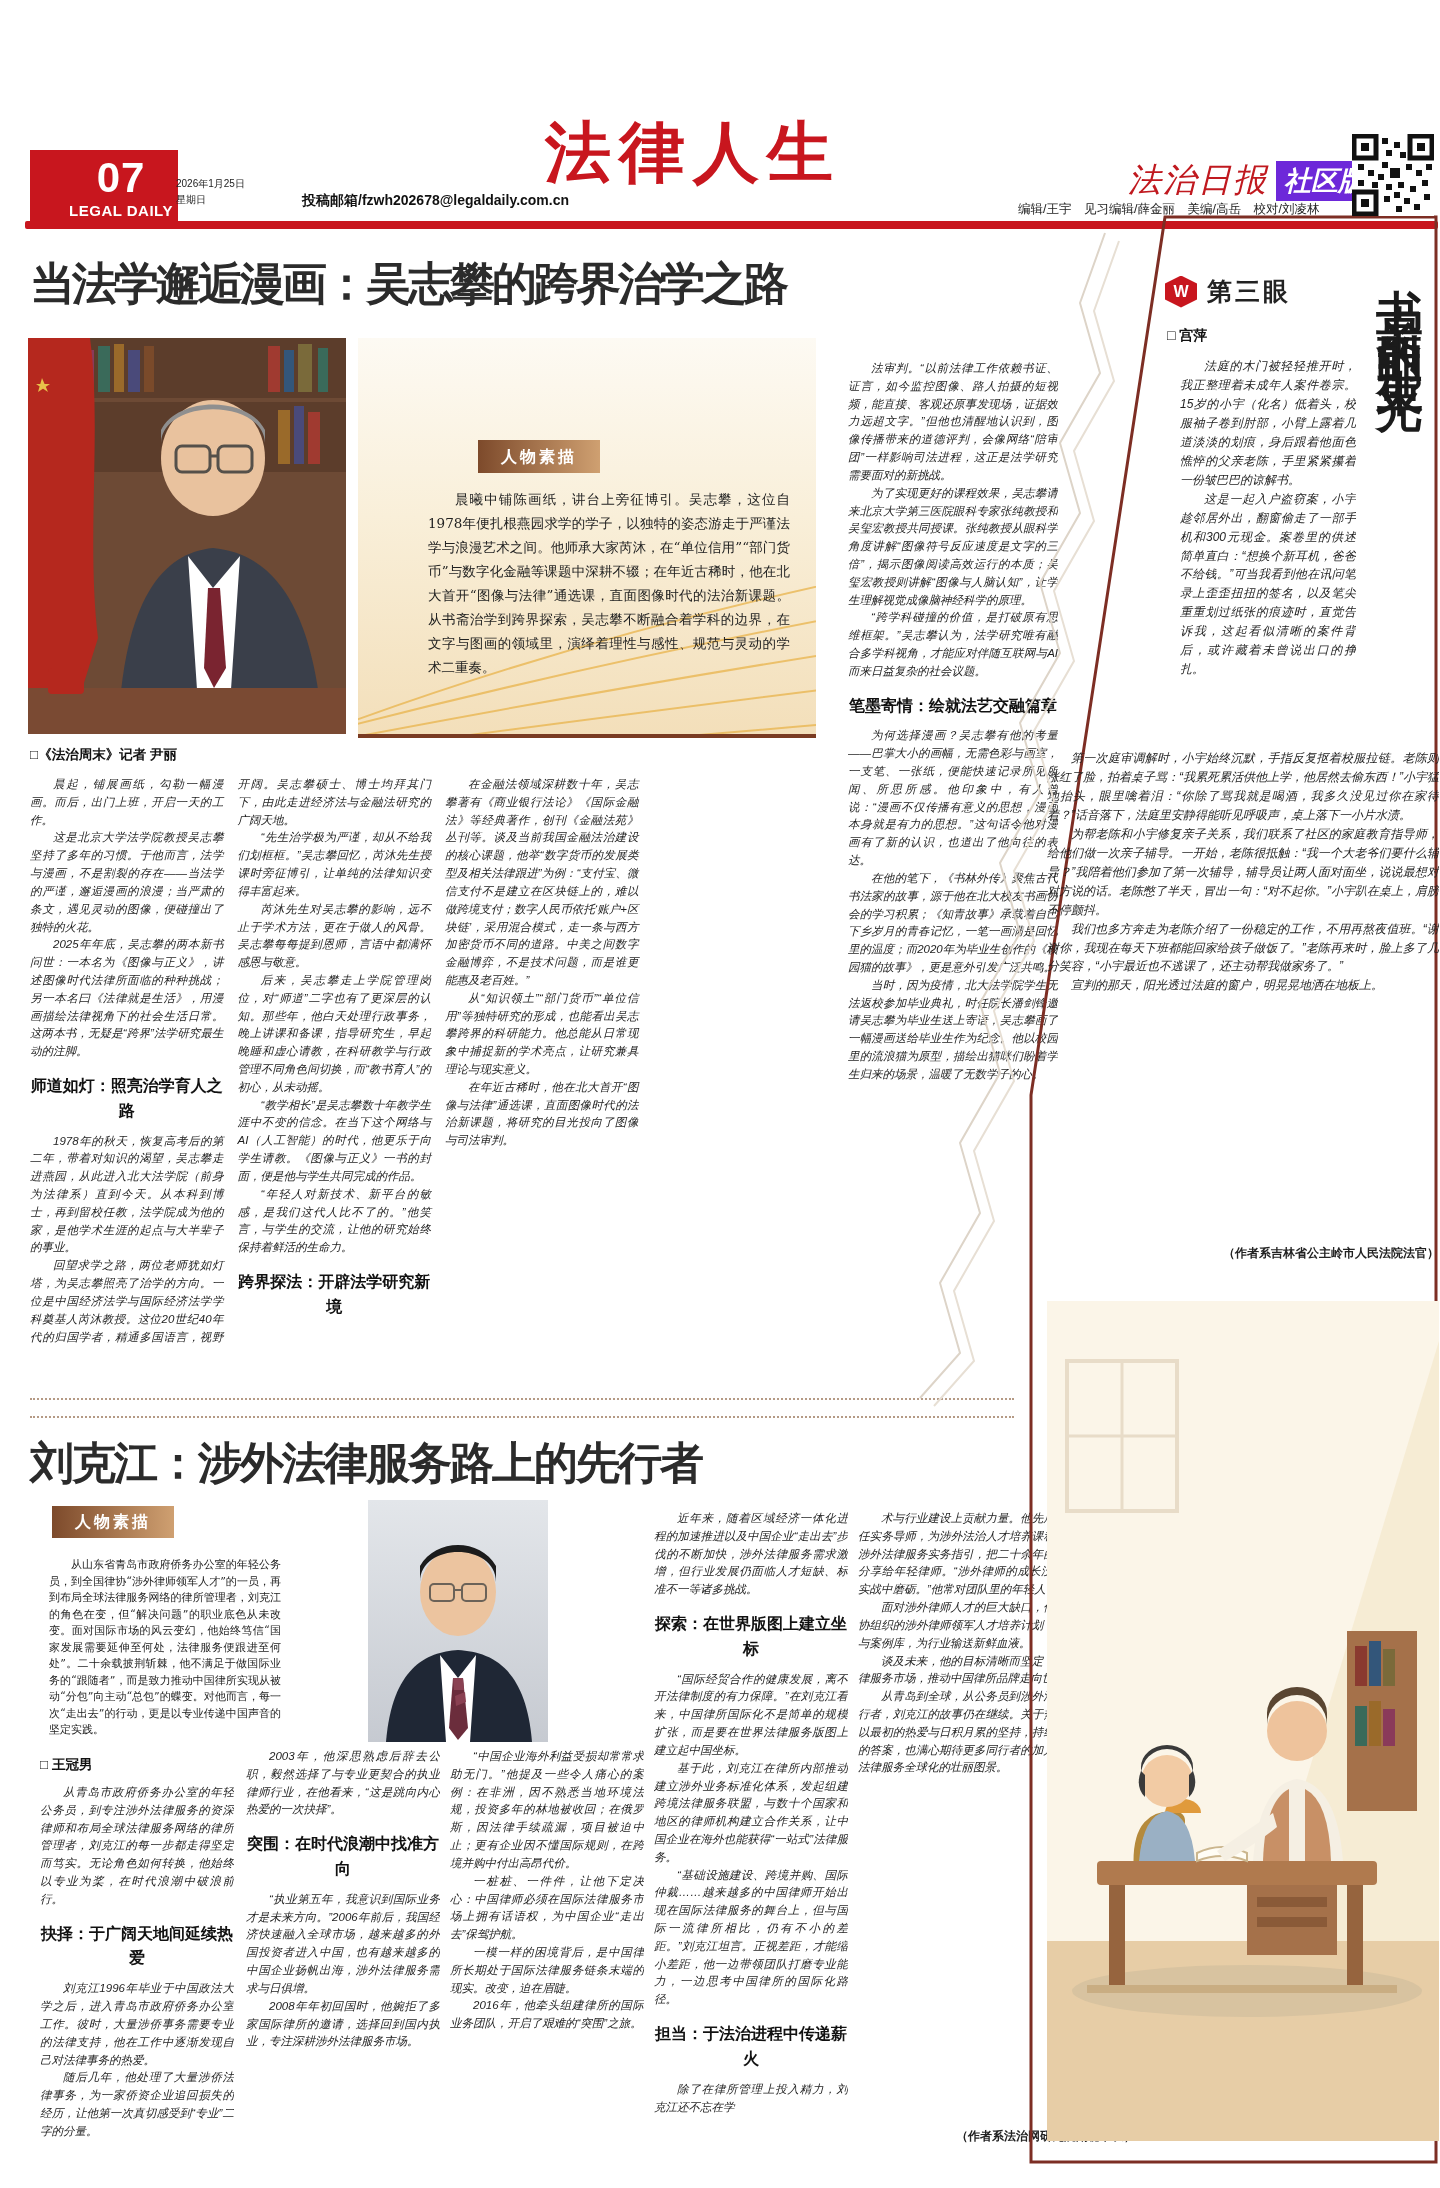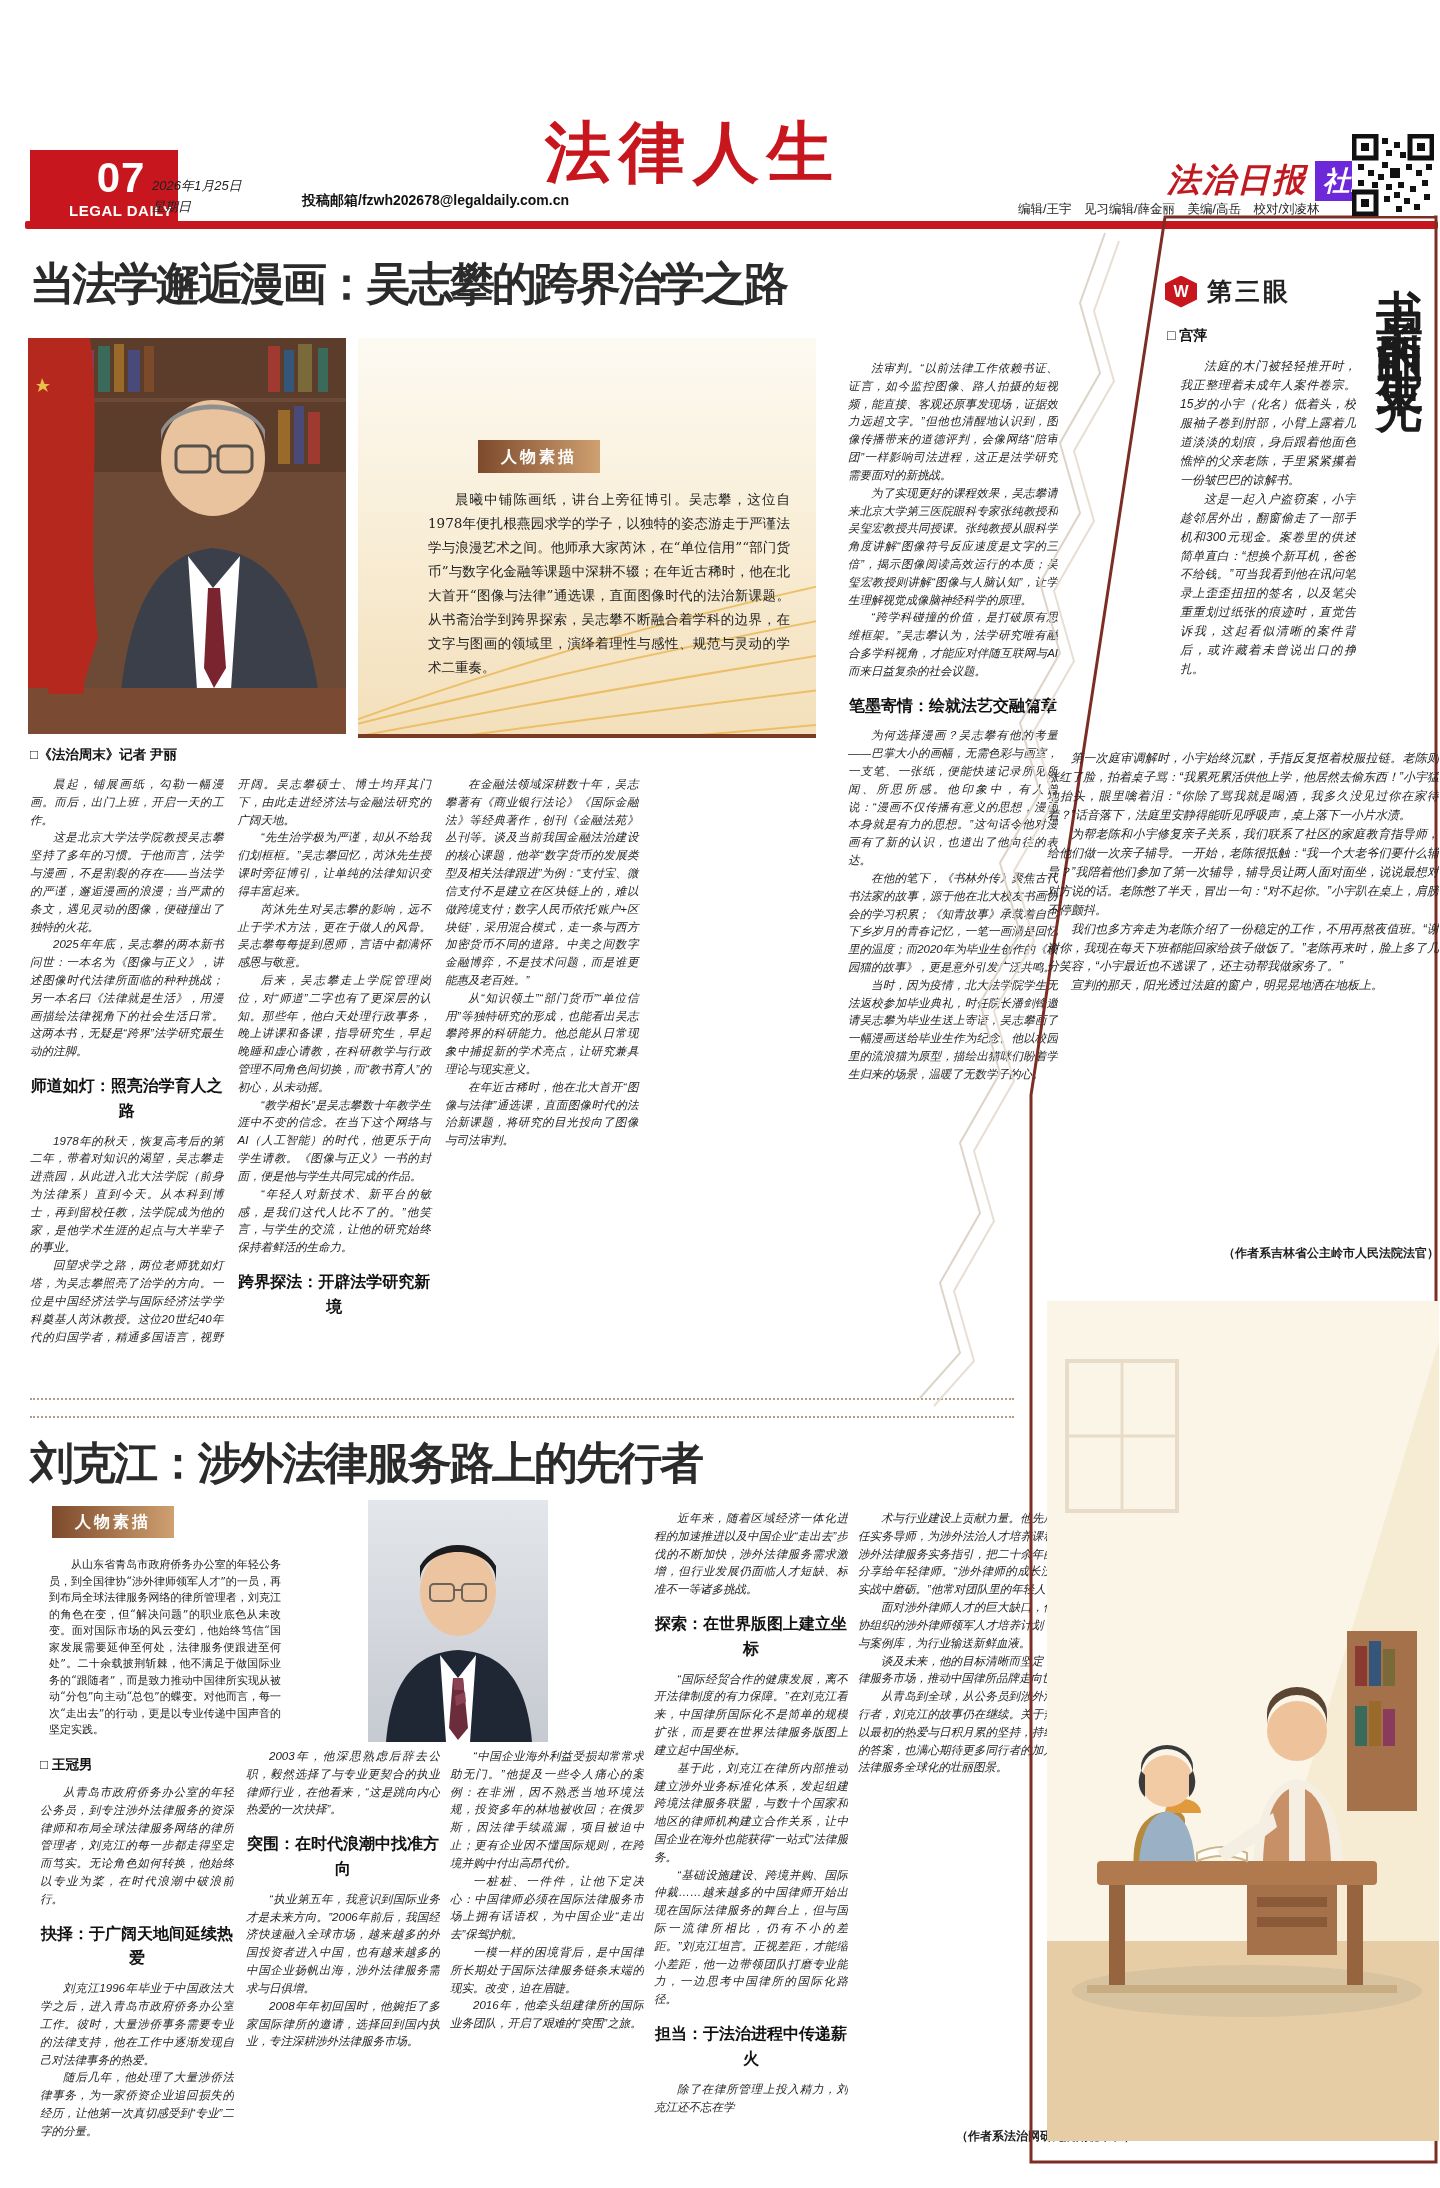--- a/index.html
+++ b/index.html
@@ -5,26 +5,26 @@
   html,body{margin:0;padding:0;background:#ffffff;}
   body{font-family:"Liberation Sans",sans-serif;color:#1f1f1f;}
   .page{position:relative;width:1440px;height:2188px;background:#fff;overflow:hidden;}
   .abs{position:absolute;}
 
   
   .pagenum-box{left:30px;top:150px;width:114px;height:74px;background:#c8161e;color:#fff;
     display:flex;flex-direction:column;align-items:center;justify-content:center;line-height:1;padding-left:34px;}
   .pagenum{font-size:42px;font-weight:bold;letter-spacing:1px;}
   .brand{font-size:15px;font-weight:bold;margin-top:4px;letter-spacing:0.5px;}
-  .hdr-date{left:152px;top:176px;font-size:13px;color:#222;line-height:1.6;font-style:italic;}
+  .hdr-date{left:176px;top:176px;font-size:10px;color:#222;line-height:1.6;}
   .hdr-email{left:302px;top:192px;font-size:14px;font-weight:bold;color:#111;}
   .masthead{left:545px;top:108px;font-size:66px;font-weight:900;color:#c8161e;
     font-family:"DejaVu Serif",serif;letter-spacing:8px;z-index:3;}
   .logo-row{left:1128px;top:158px;display:flex;align-items:center;gap:8px;z-index:3;}
-  .paper-name{font-size:33px;font-weight:700;color:#c0191f;font-family:"DejaVu Serif",serif;font-style:italic;letter-spacing:2px;margin-left:39px;}
+  .paper-name{font-size:33px;font-weight:400;color:#c0191f;font-family:"DejaVu Serif",serif;font-style:italic;letter-spacing:2px;}
   .edition-box{background:#6d28d9;color:#fff;font-size:27px;font-weight:900;padding:2px 8px;font-family:"DejaVu Serif",serif;font-style:italic;}
   .credits{left:1018px;top:201px;font-size:12.5px;color:#222;z-index:3;}
   .qr{left:1352px;top:134px;width:82px;height:82px;z-index:3;}
   .red-rule{left:25px;top:221px;width:1413px;height:8px;background:#c8161e;border-radius:2px;}
 
   
   .headline1{left:30px;top:254px;width:830px;font-size:45px;font-weight:800;letter-spacing:-3px;color:#2b2b2b;white-space:nowrap;}
   .headline2{left:30px;top:1434px;width:760px;font-size:44px;font-weight:800;letter-spacing:-2px;color:#2b2b2b;white-space:nowrap;}
 
   

